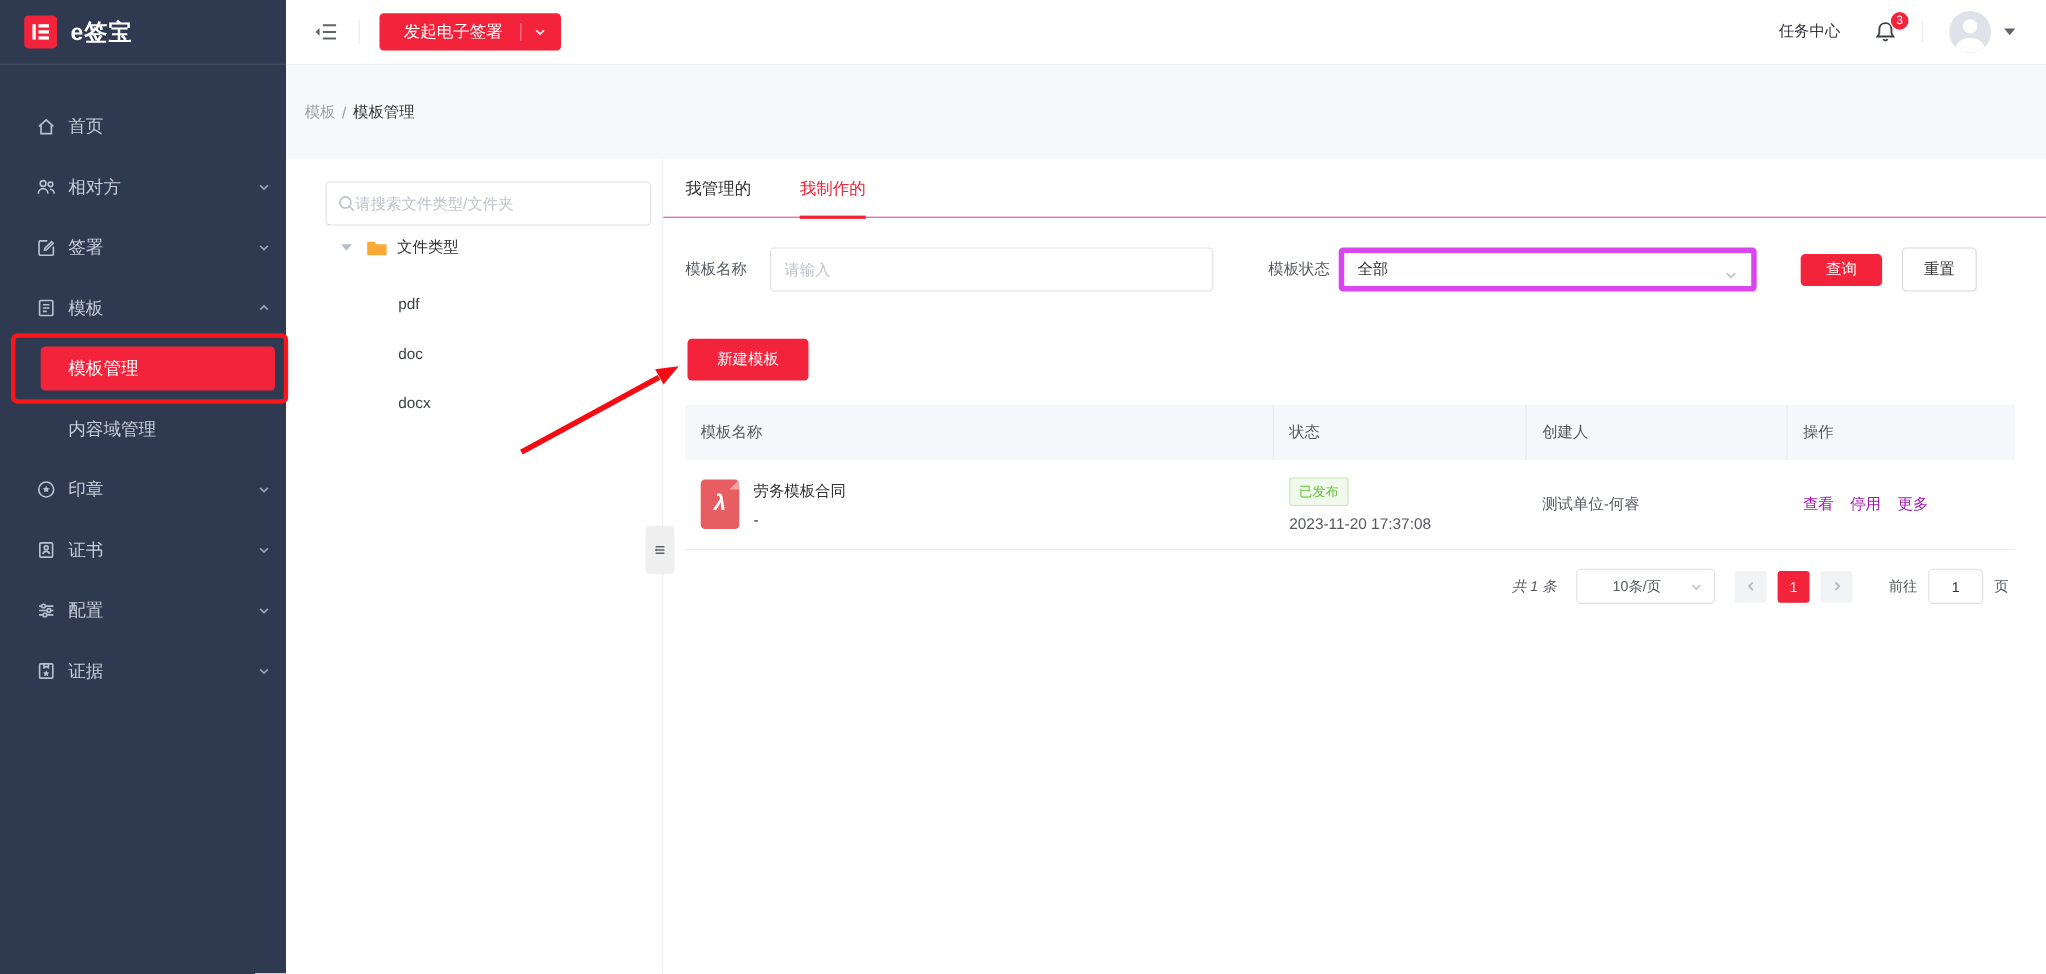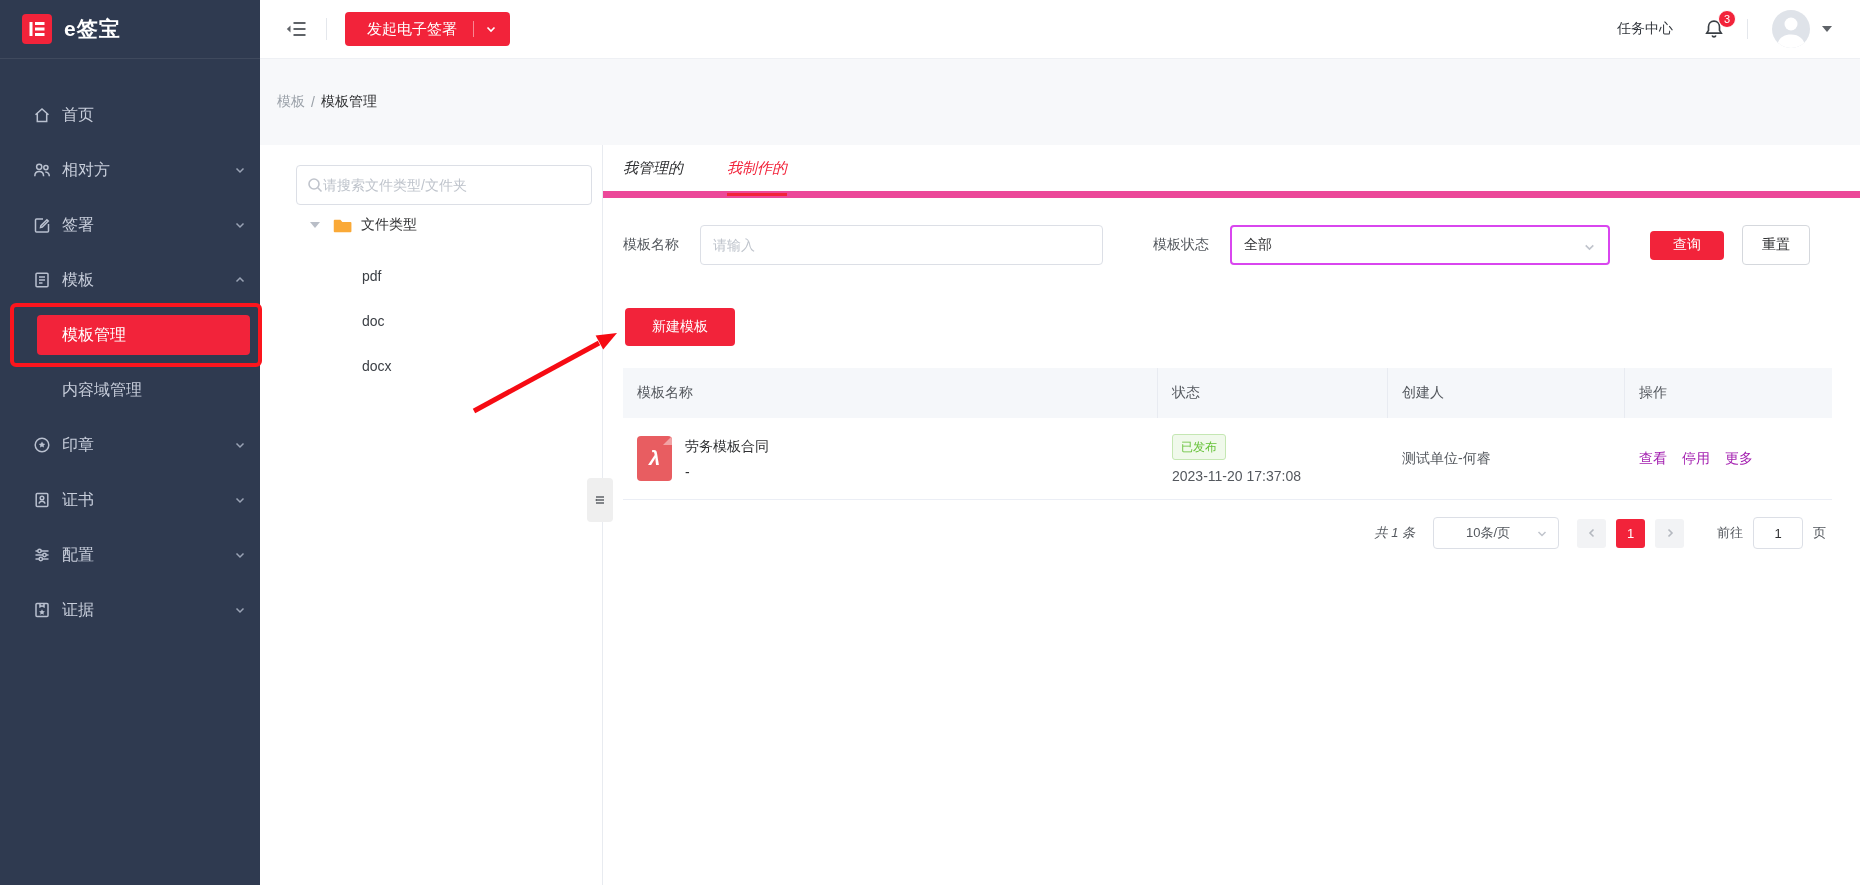--- a/index.html
+++ b/index.html
@@ -50,32 +50,32 @@
   .tree-search input::placeholder { color:#bfc4cc; }
   .search-ico { position:absolute; left:11px; top:12px; }
   .tree-root { height:40px; display:flex; align-items:center; padding-left:50px; cursor:pointer; }
   .tree-caret { width:0; height:0; border-left:5px solid transparent; border-right:5px solid transparent; border-top:6px solid #b9bec7; margin-right:13px; }
   .tree-root-label { font-size:14px; color:#303133; margin-left:9px; }
   .tree-children { margin-top:8px; }
   .tree-child { height:45px; display:flex; align-items:center; padding-left:102px; font-size:14px; color:#3c4046; cursor:pointer; }
   .panel-handle { position:absolute; left:587px; top:478px; width:26px; height:44px; background:#efefef; border-radius:4px; z-index:3; display:flex; align-items:center; justify-content:center; color:#5f6368; cursor:pointer; }
 
   
-  .tabs-row { height:53px; border-bottom:7px solid #ec4899; display:flex; align-items:center; padding-left:20px;font-style:italic; }
+  .tabs-row { height:53px; border-bottom:1px solid #ec4899; display:flex; align-items:center; padding-left:20px; }
   .tab { height:53px; display:flex; align-items:center; position:relative; margin-right:44px; font-size:15px; color:#303133; cursor:pointer; }
   .tab.active { color:#f2233a; }
   .tab.active::after { content:""; position:absolute; left:0; right:0; bottom:-1px; height:3px; background:#f2233a; }
 
   
   .filter-row { margin:27px 0 0 20px; display:flex; align-items:center; }
   .f-label { font-size:14px; color:#54585e; }
   .name-input { width:403px; height:40px; border:1px solid #dcdfe6; border-radius:4px; padding:0 12px; font-size:14px; color:#303133; outline:none; margin-left:21px; font-family:inherit; }
   .name-input::placeholder { color:#bfc4cc; }
   .lbl-status { margin-left:50px; }
-  .sel { position:relative; border:2px solid #d946ef; border-radius:4px; height:40px; width:380px; display:flex; align-items:center; padding:0 30px 0 12px; font-size:14px; color:#303133; background:#fff; margin-left:21px; cursor:pointer; }
+  .sel { position:relative; border:5px solid #d946ef; border-radius:4px; height:40px; width:380px; display:flex; align-items:center; padding:0 30px 0 12px; font-size:14px; color:#303133; background:#fff; margin-left:8px; cursor:pointer; }
   .sel-chev { position:absolute; right:12px; top:14px; display:flex; }
   .btn-query { margin-left:40px; width:74px; height:29px; background:#f2233a; color:#fff; border:none; border-radius:4px; font-size:14px; cursor:pointer; font-family:inherit; }
   .btn-reset { margin-left:18px; width:68px; height:40px; background:#fff; color:#303133; border:1px solid #d5d8dd; border-radius:4px; font-size:14px; cursor:pointer; font-family:inherit; }
 
   
   .btn-new { display:block; margin:43px 0 0 22px; width:110px; height:38px; background:#f2233a; color:#fff; border:none; border-radius:4px; font-size:14px; cursor:pointer; font-family:inherit; }
 
   
   .tbl { margin:22px 0 0 20px; width:1209px; }
   .thead { display:flex; height:50px; background:#f5f7fa; align-items:center; font-size:14px; color:#54585e; }

